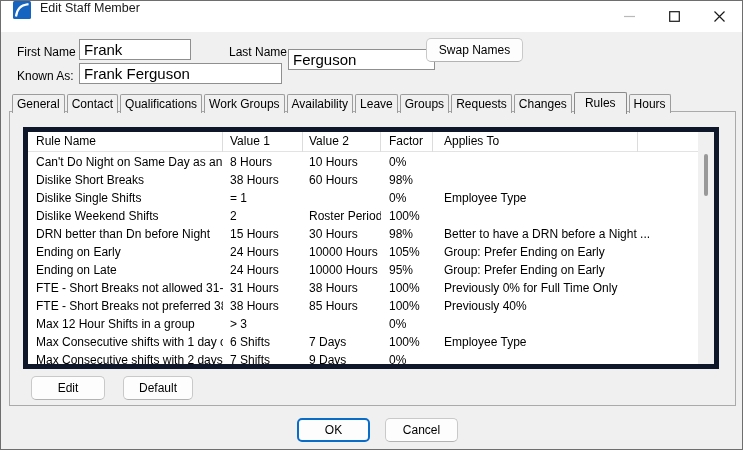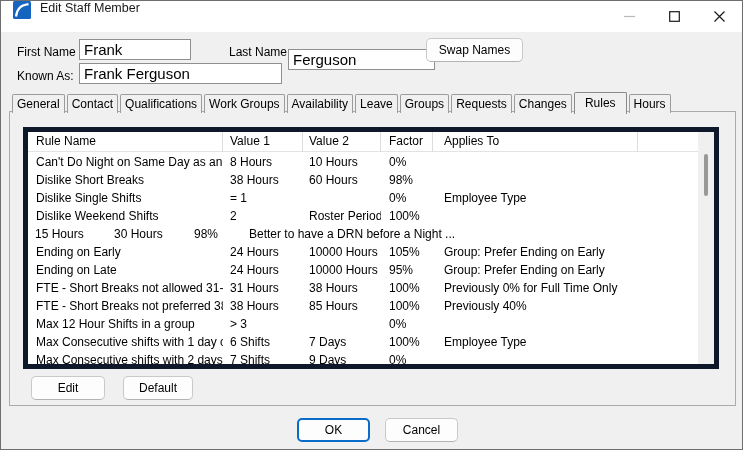--- a/index.html
+++ b/index.html
@@ -142,20 +142,21 @@
           <div class="tc tc4">Employee Type</div>
         </div>
         <div class="trow">
           <div class="tc tc0">Dislike Weekend Shifts</div>
           <div class="tc tc1">2</div>
           <div class="tc tc2">Roster Period</div>
           <div class="tc tc3">100%</div>
           <div class="tc tc4"></div>
         </div>
         <div class="trow">
+          <div class="tc tc0">DRN better than Dn before Night</div>
           <div class="tc tc1">15 Hours</div>
           <div class="tc tc2">30 Hours</div>
           <div class="tc tc3">98%</div>
           <div class="tc tc4">Better to have a DRN before a Night ...</div>
         </div>
         <div class="trow">
           <div class="tc tc0">Ending on Early</div>
           <div class="tc tc1">24 Hours</div>
           <div class="tc tc2">10000 Hours</div>
           <div class="tc tc3">105%</div>

